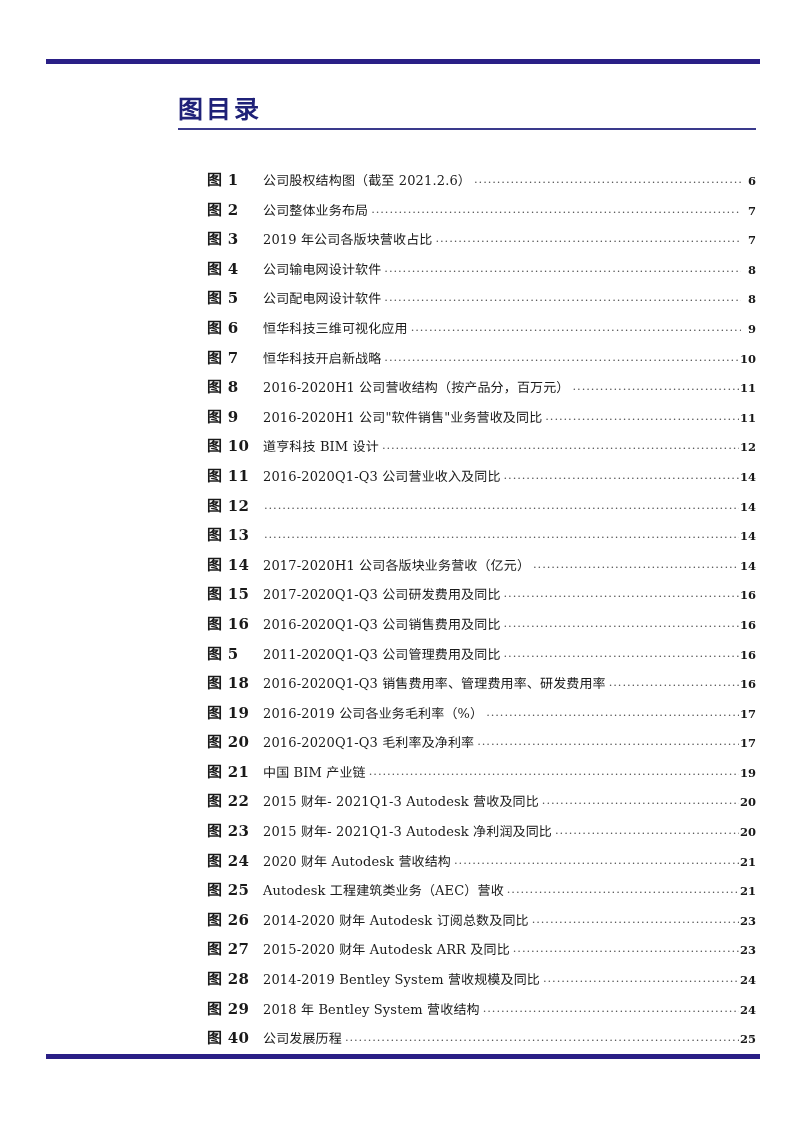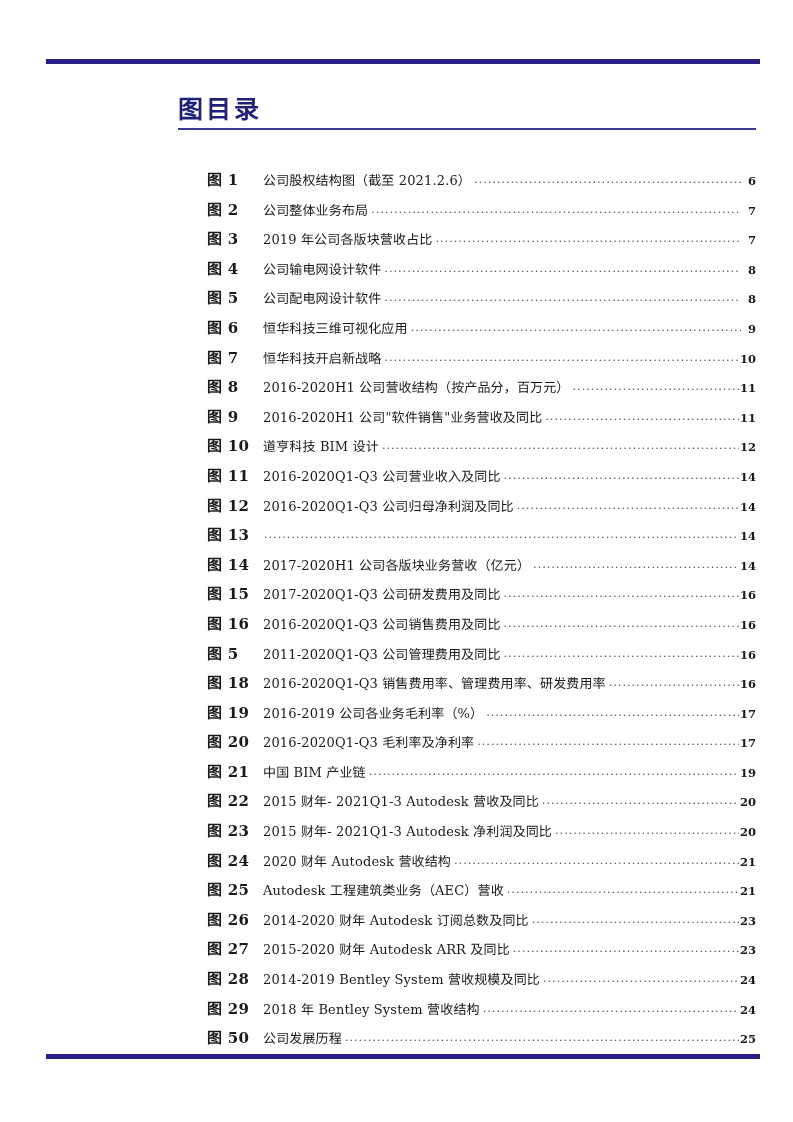--- a/index.html
+++ b/index.html
@@ -214,21 +214,20 @@
         <span class="toc-page">12</span>
       </div>
       <div class="toc-row">
         <span class="toc-label">图 11</span>
         <span class="toc-title">2016-2020Q1-Q3 公司营业收入及同比</span>
         <span class="toc-dots"></span>
         <span class="toc-page">14</span>
       </div>
       <div class="toc-row">
         <span class="toc-label">图 12</span>
-        <span class="toc-title">2016-2020Q1-Q3 公司归母净利润及同比</span>
         <span class="toc-dots"></span>
         <span class="toc-page">14</span>
       </div>
       <div class="toc-row">
         <span class="toc-label">图 13</span>
         <span class="toc-dots"></span>
         <span class="toc-page">14</span>
       </div>
       <div class="toc-row">
         <span class="toc-label">图 14</span>
@@ -320,21 +319,21 @@
         <span class="toc-dots"></span>
         <span class="toc-page">24</span>
       </div>
       <div class="toc-row">
         <span class="toc-label">图 29</span>
         <span class="toc-title">2018 年  Bentley System 营收结构</span>
         <span class="toc-dots"></span>
         <span class="toc-page">24</span>
       </div>
       <div class="toc-row">
-        <span class="toc-label">图 50</span>
+        <span class="toc-label">图 40</span>
         <span class="toc-title">公司发展历程</span>
         <span class="toc-dots"></span>
         <span class="toc-page">25</span>
       </div>
     </div>
 
   <div class="rule-bottom"></div>
 
 </div>
 

